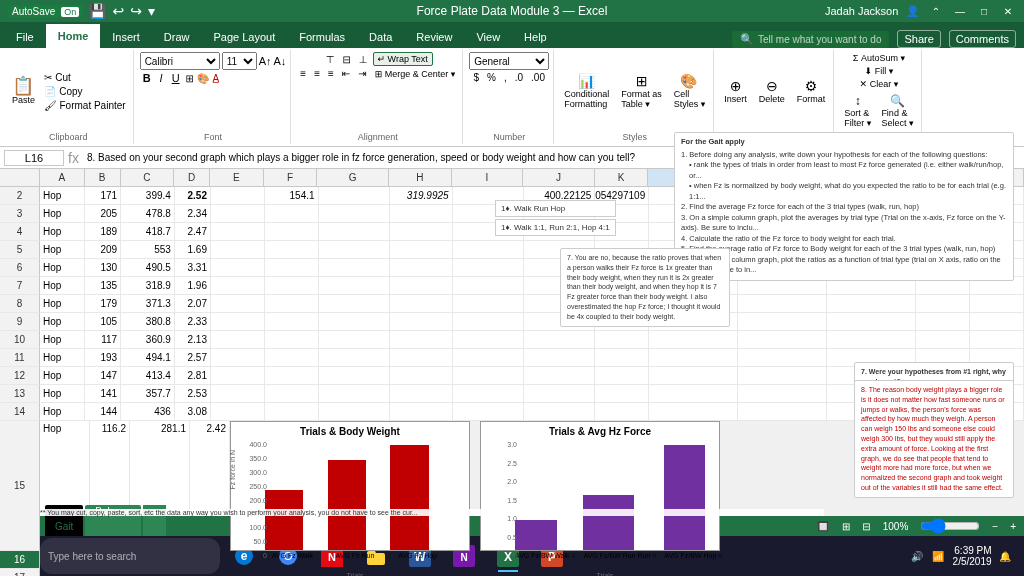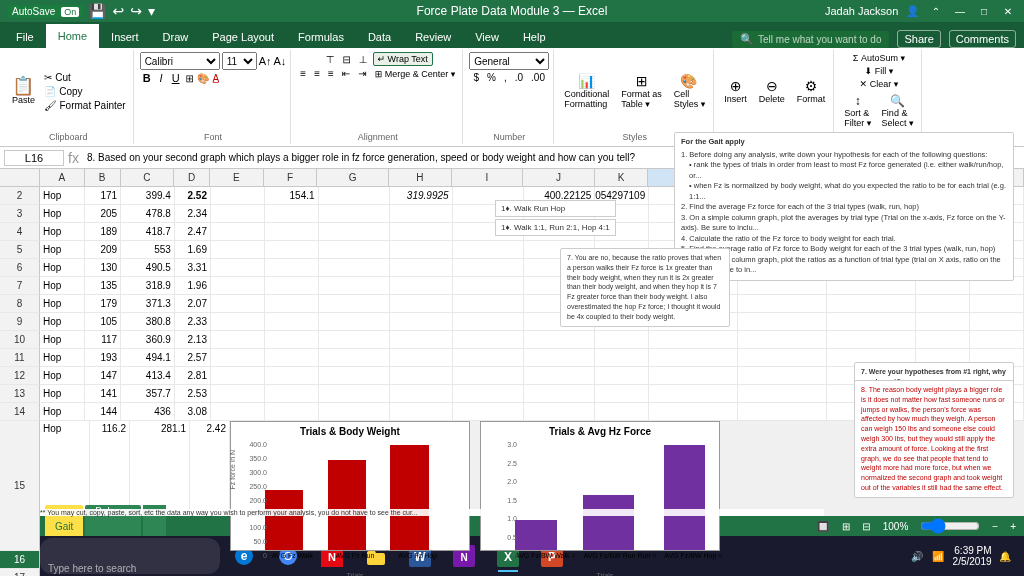--- a/index.html
+++ b/index.html
@@ -33,21 +33,21 @@
       color: white;
       cursor: pointer;
       height: 22px;
       display: flex;
       align-items: center;
     }
     .ribbon-tab.active {
       background: white;
       color: #217346;
       height: 24px;
-      font-weight: 400;
+      font-weight: 700;
     }
 
     #ribbon-content {
       background: white;
       border-bottom: 1px solid #c8c8c8;
       padding: 2px 4px;
       display: flex;
       align-items: stretch;
       gap: 2px;
       min-height: 64px;
@@ -252,21 +252,21 @@
       padding: 0 4px;
       position: fixed;
       bottom: 0;
       left: 0;
       right: 0;
     }
     .taskbar-btn {
       width: 36px;
       height: 36px;
       display: flex;
-      align-items: flex-end;
+      align-items: center;
       justify-content: center;
       cursor: pointer;
       border-radius: 4px;
     }
     #taskbar-center {
       display: flex;
       align-items: center;
       gap: 4px;
       margin-left: 4px;
     }
@@ -920,21 +920,21 @@
   <div class="annotation-box" style="font-size:7px;line-height:1.4;color:#c00000;">8. The reason body weight plays a bigger role is it does not matter how fast someone runs or jumps or walks, the person's force was affected by how much they weigh. A person can weigh 150 lbs and someone else could weigh 300 lbs, but they would still apply the extra amount of force. Looking at the first graph, we do see that people that tend to weight more had more force, but when we normalized the second graph and took weight out of the variables it still had the same effect.</div>
 </div>
 
 <div style="position:fixed;bottom:60px;left:40px;right:200px;z-index:100;pointer-events:none;">
   <div style="font-size:7px;color:#333;background:rgba(255,255,255,0.9);">** You may cut, copy, paste, sort, etc the data any way you wish to perform your analysis, you do not have to see the cur...</div>
 </div>
 
 <div id="status-bar" style="position:fixed;bottom:40px;left:0;right:0;height:20px;background:#217346;display:flex;align-items:center;padding:0 8px;color:white;font-size:10px;">
   <span>Ready</span>
   <div style="display:flex;gap:2px;margin-left:8px;">
-    <div style="padding:16px 10px;background:#fde047;color:#217346;font-size:10px;cursor:pointer;border-radius:2px 2px 0 0;">Gait</div>
+    <div style="padding:16px 10px;background:#000000;color:#217346;font-size:10px;cursor:pointer;border-radius:2px 2px 0 0;">Gait</div>
     <div style="padding:1px 10px;background:#2d8653;color:white;font-size:10px;cursor:pointer;border-radius:2px 2px 0 0;">Balance</div>
     <div style="padding:1px 8px;background:#2d8653;color:white;font-size:12px;cursor:pointer;">+</div>
   </div>
   <div style="margin-left:auto;display:flex;align-items:center;gap:12px;">
     <span>🔲</span>
     <span>⊞</span>
     <span>⊟</span>
     <span>100%</span>
     <input type="range" min="10" max="400" value="100" style="width: 60px; height: 12px;">
     <span>−</span>

